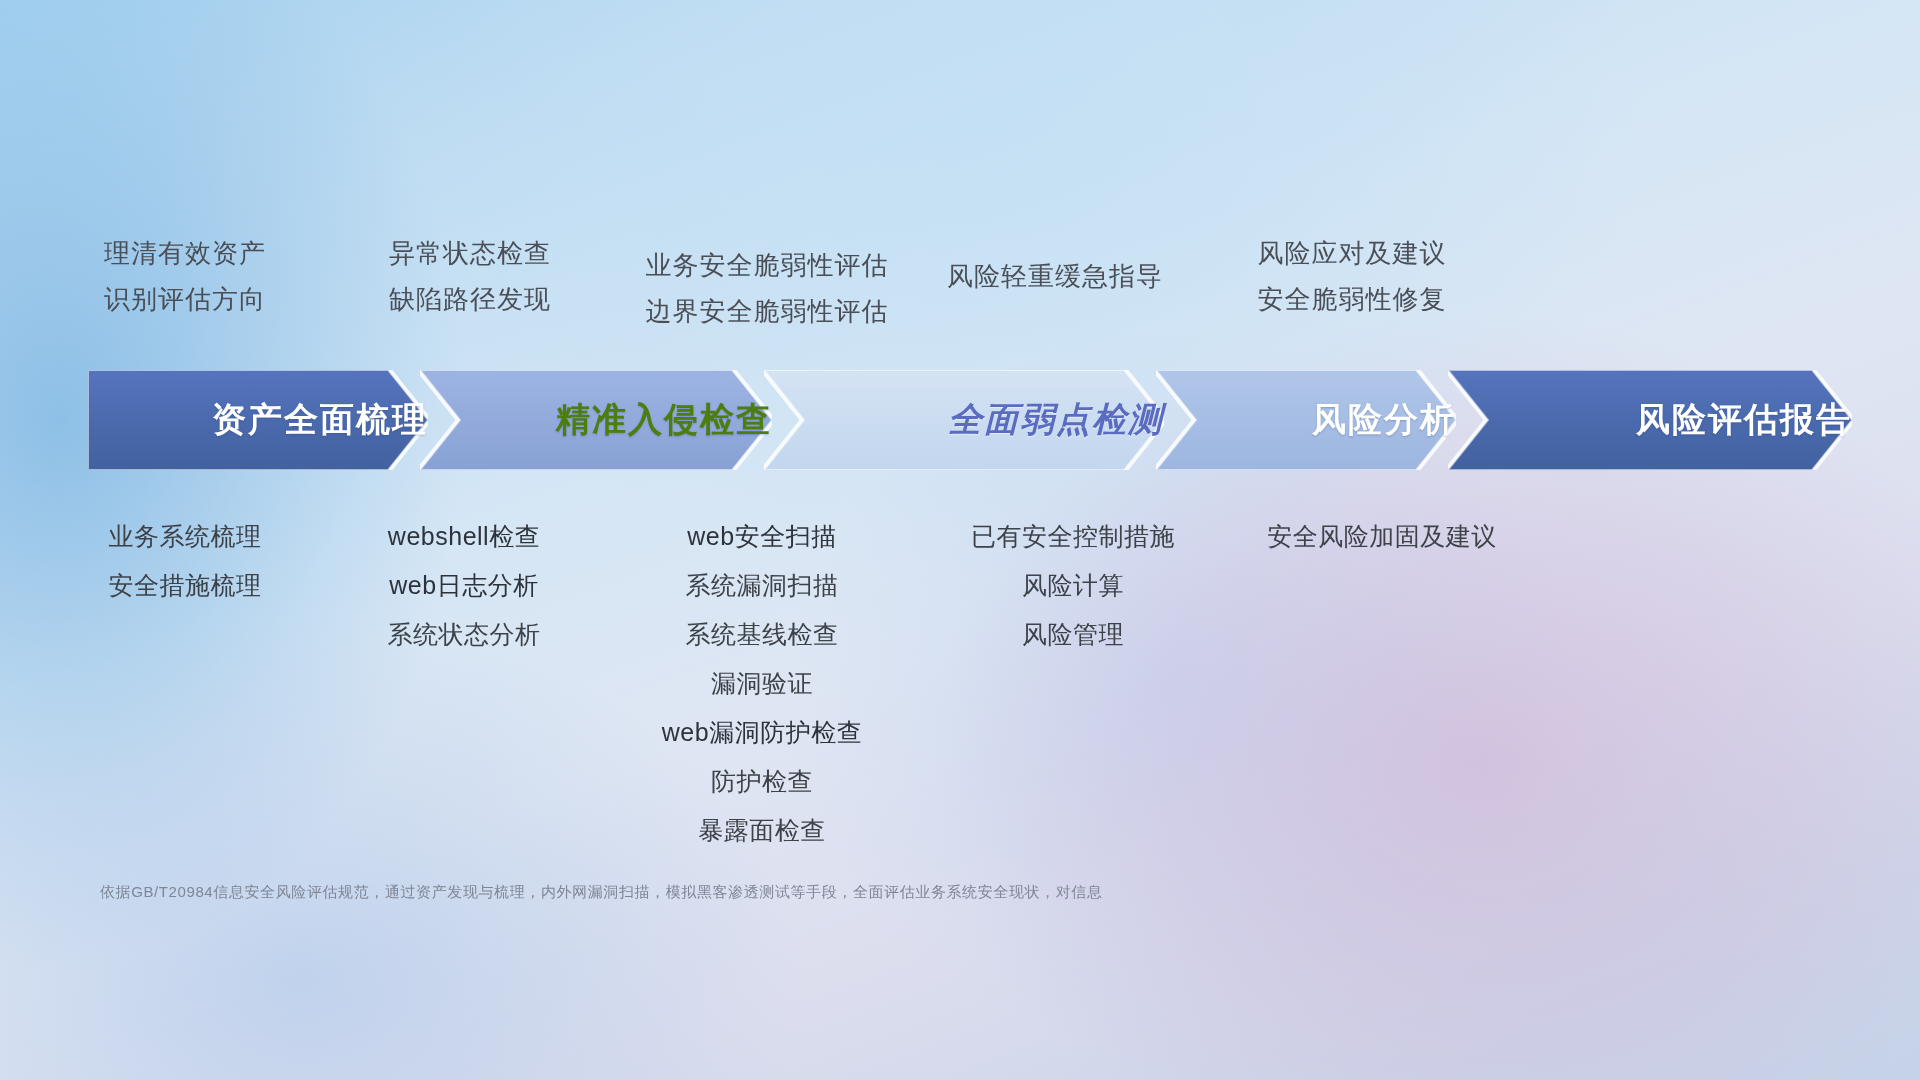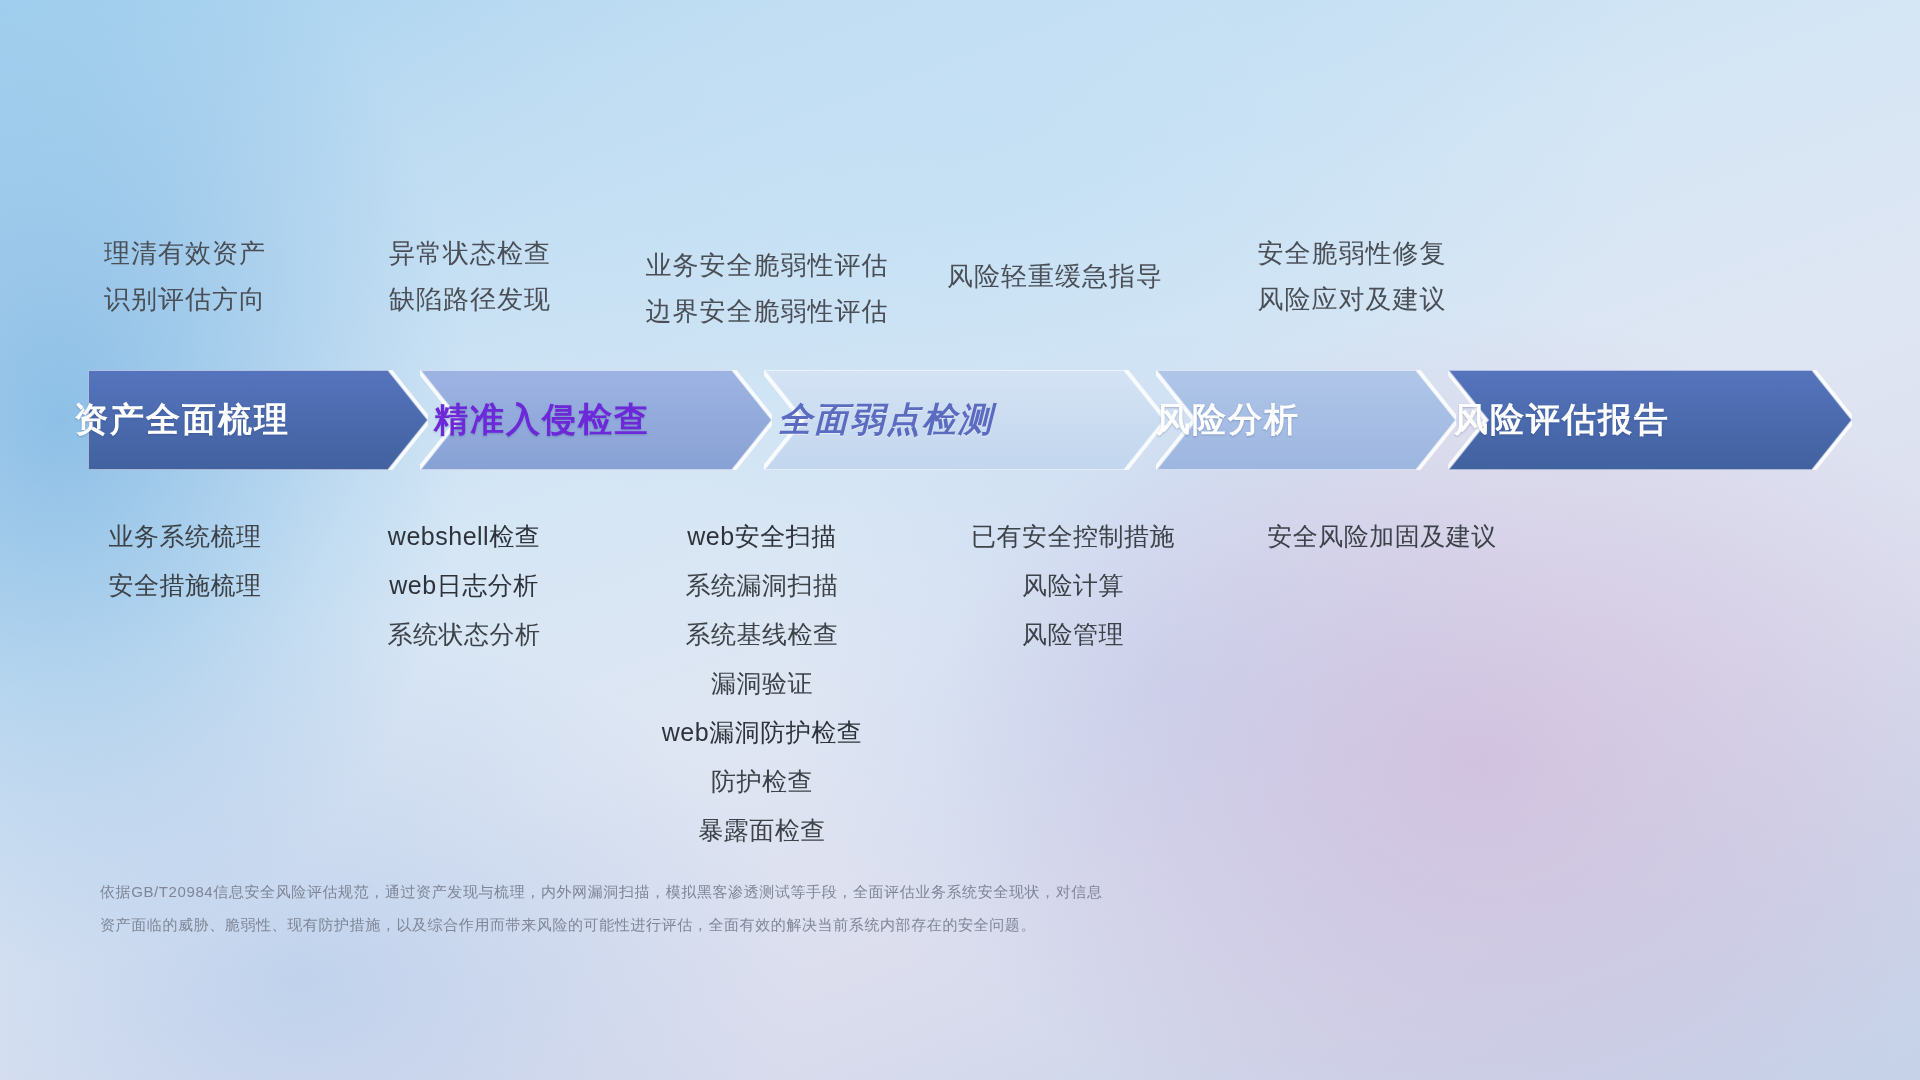--- a/index.html
+++ b/index.html
@@ -22,21 +22,21 @@
   .top-col { position:absolute; text-align:center; }
   .top-col .line {
     font-size:26px; color:#4a4f57; line-height:46px; letter-spacing:1px;
     white-space:nowrap; font-weight:400;
   }
 
   
   .band { position:absolute; left:88px; top:370px; width:1766px; height:100px; }
   .chev {
     position:absolute; top:0; height:100px;
-    display:flex; align-items:center; justify-content:flex-start;
+    display:flex; align-items:center; justify-content:flex-end;
   }
   .chev .shape {
     position:absolute; left:0; top:0; width:100%; height:100%;
   }
   .chev .label {
     position:relative; z-index:3; font-size:34px; font-weight:bold;
     letter-spacing:2px; white-space:nowrap;
     text-shadow:0 1px 2px rgba(40,60,110,0.28);
   }
   .chev.light .label { text-shadow:0 1px 1px rgba(255,255,255,0.5); }
@@ -72,22 +72,22 @@
         <div class="line">缺陷路径发现</div>
       </div>
       <div class="top-col" style="left: 567px; width: 400px; top: 0px; margin-top: 12px;">
         <div class="line">业务安全脆弱性评估</div>
         <div class="line">边界安全脆弱性评估</div>
       </div>
       <div class="top-col" style="left: 855px; width: 400px; top: 23px;">
         <div class="line">风险轻重缓急指导</div>
       </div>
       <div class="top-col" style="left: 1152px; width: 400px; top: 0px;">
+        <div class="line">风险应对及建议</div>
         <div class="line">安全脆弱性修复</div>
-        <div class="line">风险应对及建议</div>
       </div>
     </div>
 
   <div class="band" id="band">
       <div class="chev " style="left: 0px; width: 340px;">
         <svg class="shape" viewBox="0 0 340 100" preserveAspectRatio="none">
           <defs>
             <linearGradient id="g0" x1="0" y1="0" x2="0" y2="1">
               <stop offset="0" stop-color="#5574bd"></stop>
               <stop offset="1" stop-color="#41619f"></stop>
@@ -102,21 +102,21 @@
         <svg class="shape" viewBox="0 0 352 100" preserveAspectRatio="none">
           <defs>
             <linearGradient id="g1" x1="0" y1="0" x2="0" y2="1">
               <stop offset="0" stop-color="#9db4e3"></stop>
               <stop offset="1" stop-color="#88a1d4"></stop>
             </linearGradient>
           </defs>
           <polygon points="0,0 312,0 352,50 312,100 0,100 40,50" fill="none" stroke="rgba(255,255,255,0.85)" stroke-width="7"></polygon>
           <polygon points="0,0 312,0 352,50 312,100 0,100 40,50" fill="url(#g1)" stroke="rgba(255,255,255,0.55)" stroke-width="2"></polygon>
         </svg>
-        <span class="label" style="color: #6d28d9; margin-left: 14px;">精准入侵检查</span>
+        <span class="label" style="color: #4d7c0f; margin-left: 14px;">精准入侵检查</span>
       </div>
       <div class="chev light" style="left: 676px; width: 400px;">
         <svg class="shape" viewBox="0 0 400 100" preserveAspectRatio="none">
           <defs>
             <linearGradient id="g2" x1="0" y1="0" x2="0" y2="1">
               <stop offset="0" stop-color="#d4e3f4"></stop>
               <stop offset="1" stop-color="#c2d6ee"></stop>
             </linearGradient>
           </defs>
           <polygon points="0,0 360,0 400,50 360,100 0,100 40,50" fill="none" stroke="rgba(255,255,255,0.85)" stroke-width="7"></polygon>
@@ -176,16 +176,15 @@
         <div class="item">风险计算</div>
         <div class="item">风险管理</div>
       </div>
       <div class="bot-col" style="left: 1172px; width: 420px; top: 0px;">
         <div class="item">安全风险加固及建议</div>
       </div>
     </div>
 
   <div class="footer">
     <div class="fline">依据GB/T20984信息安全风险评估规范，通过资产发现与梳理，内外网漏洞扫描，模拟黑客渗透测试等手段，全面评估业务系统安全现状，对信息</div>
-    <div class="fline">资产面临的威胁、脆弱性、现有防护措施，以及综合作用而带来风险的可能性进行评估，全面有效的解决当前系统内部存在的安全问题。</div>
   </div>
 
 </div>
 
 </body></html>

